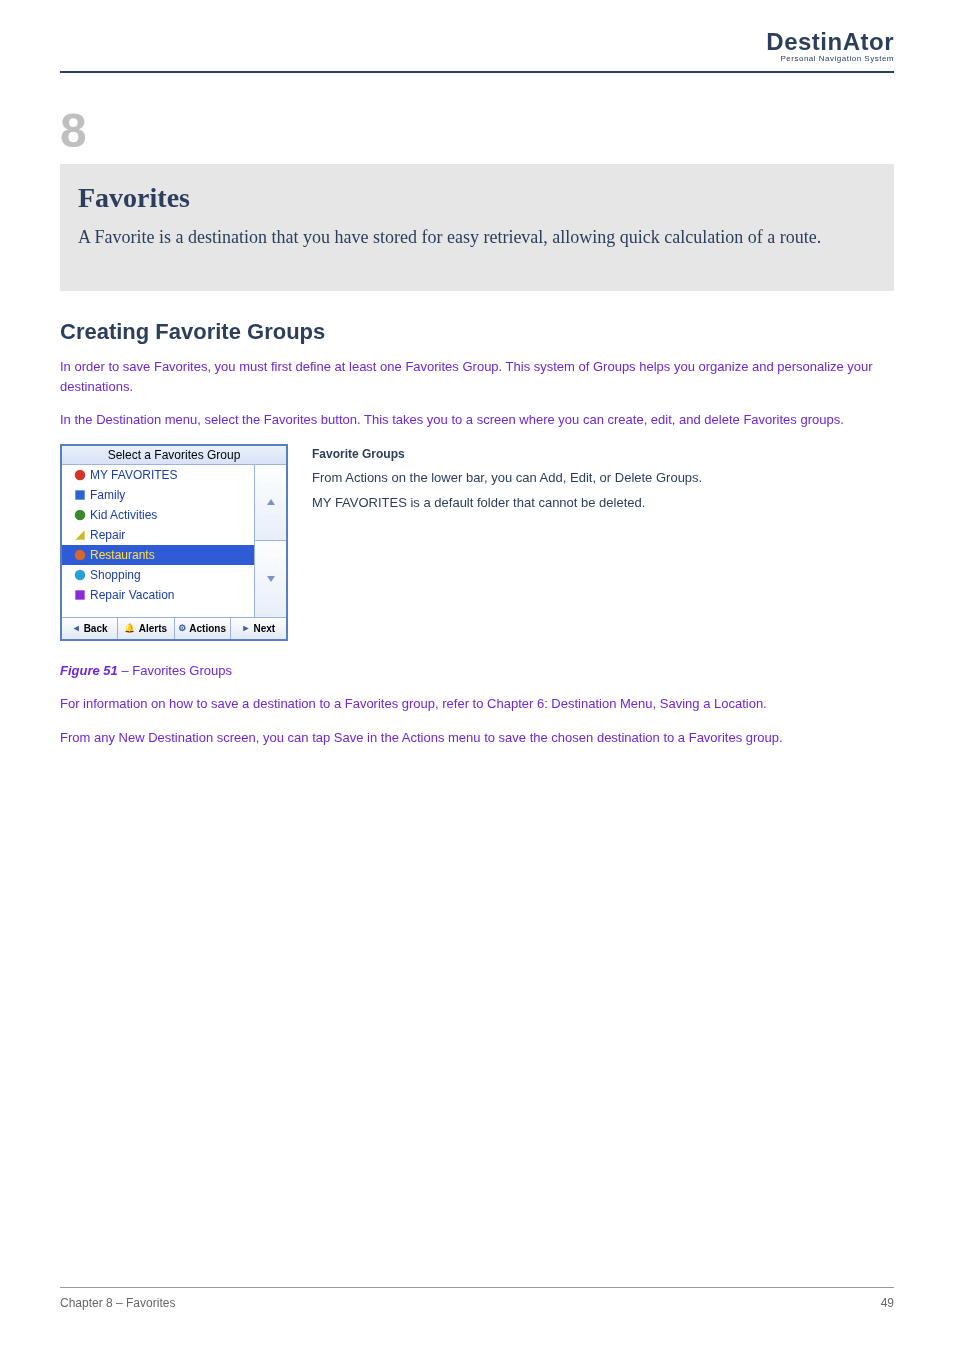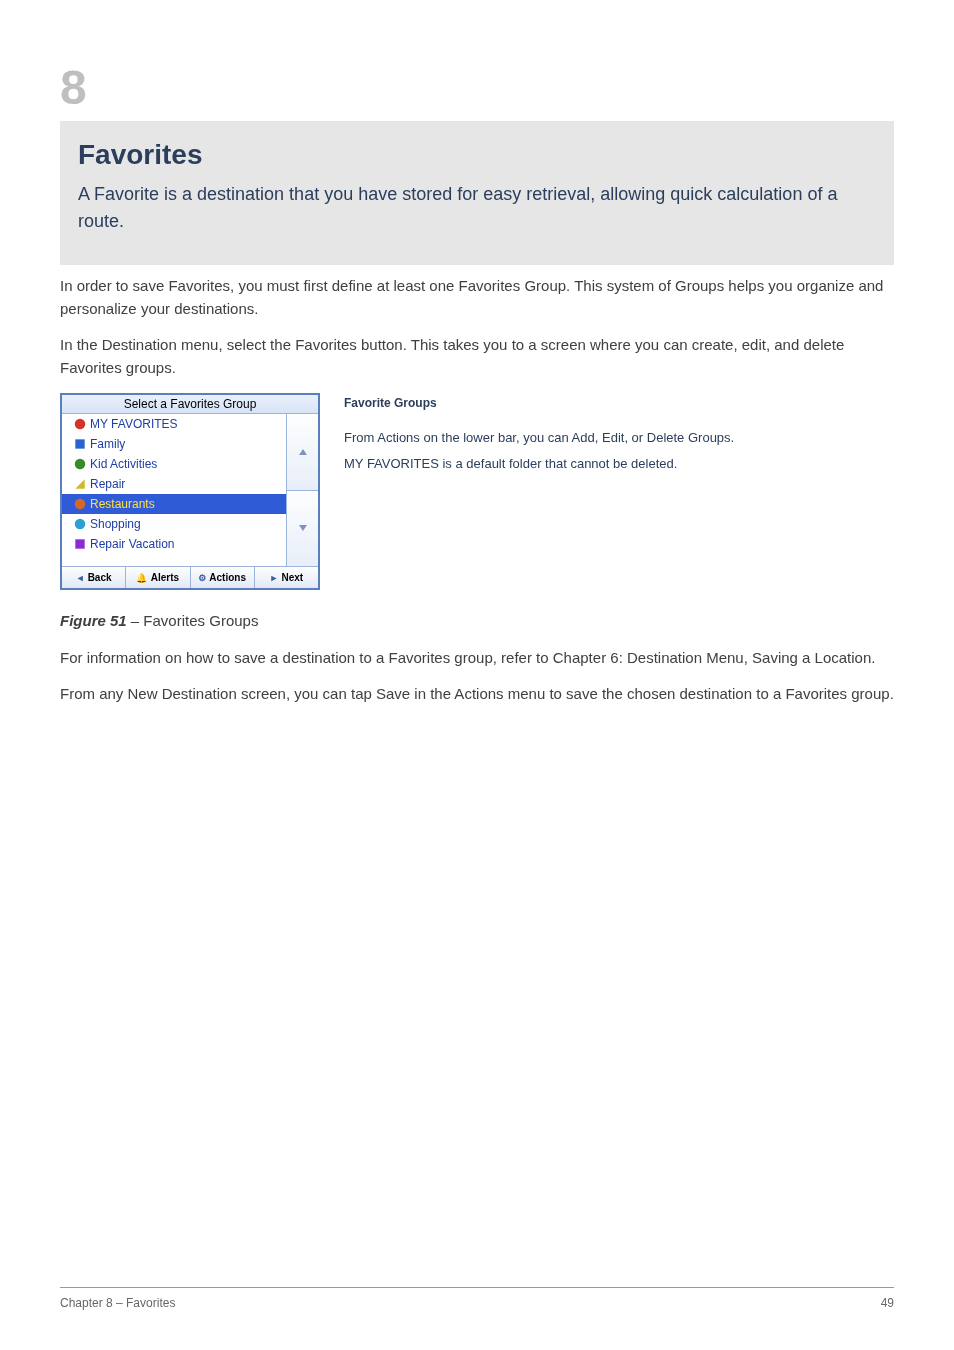--- a/index.html
+++ b/index.html
@@ -36,55 +36,56 @@
   }
   .chapter-num {
     font-size: 48px;
     font-weight: bold;
     color: #bfbfbf;
     margin-top: 30px;
     margin-bottom: 6px;
   }
   .chapter-band {
     background: #e6e6e6;
-    padding: 18px 18px 30px 18px;
-    margin-bottom: 10px;
+    padding: 18px 18px 40px 18px;
+    margin-bottom: 18px;
+    font-family: Liberation Serif, serif;
   }
   .chapter-title {
     font-size: 28px;
     font-weight: bold;
     color: #2b3e5c;
     margin-bottom: 10px;
   }
   .chapter-sub {
     font-size: 18px;
     color: #2b3e5c;
     line-height: 1.5;
   }
   .section-title {
     font-size: 22px;
     font-weight: bold;
     color: #2b3e5c;
     margin-top: 28px;
     margin-bottom: 12px;
   }
   .body-text {
-    font-size: 15px;
-    color: #404040;
+    font-size: 13px;
+    color: #6d28d9;
     line-height: 1.5;
     margin-bottom: 14px;
   }
   .figure-row {
     display: flex;
     align-items: flex-start;
     gap: 24px;
     margin-bottom: 20px;
   }
   .screenshot {
-    width: 260px;
+    width: 228px;
     border: 2px solid #5a7fbf;
     background: #fff;
     font-family: Tahoma, Arial, sans-serif;
     font-size: 12px;
   }
   .shot-title {
     background: linear-gradient(#eaf0fb, #d7e3f7);
     color: #000;
     text-align: center;
     font-weight: normal;
@@ -166,21 +167,21 @@
     line-height: 1.5;
   }
   .fig-num {
     font-style: italic;
     font-weight: bold;
     margin-top: 16px;
   }
   .side-label {
     font-size: 12px;
     font-weight: bold;
-    margin-bottom: 16px;
+    margin-bottom: 5px;
     display: inline-block;
   }
   .side-line {
     font-size: 13px;
     margin-bottom: 6px;
   }
   .footer {
     position: absolute;
     left: 60px;
     right: 60px;
@@ -192,28 +193,35 @@
     font-size: 12px;
     color: #666;
     margin-top: 31px;
   }
   svg.ic { width: 14px; height: 14px; display: block; }
 </style>
 </head>
 <body>
 
 <div class="page">
+  <div class="header">
+    <div class="logo">
+      <div class="logo-main">DestinAtor</div>
+      <div class="logo-tag">Personal Navigation System</div>
+    </div>
+  </div>
 
   <div class="chapter-num">8</div>
 
   <div class="chapter-band">
     <div class="chapter-title">Favorites</div>
     <div class="chapter-sub">A Favorite is a destination that you have stored for easy retrieval, allowing quick calculation of a route.</div>
   </div>
 
+  <div class="section-title">Creating Favorite Groups</div>
   <p class="body-text">In order to save Favorites, you must first define at least one Favorites Group. This system of Groups helps you organize and personalize your destinations.</p>
   <p class="body-text">In the Destination menu, select the Favorites button. This takes you to a screen where you can create, edit, and delete Favorites groups.</p>
 
   <div class="figure-row">
     <div class="screenshot">
       <div class="shot-title">Select a Favorites Group</div>
       <div class="shot-body">
         <div class="shot-list">
           <div class="shot-item">
             <span class="shot-icon">

